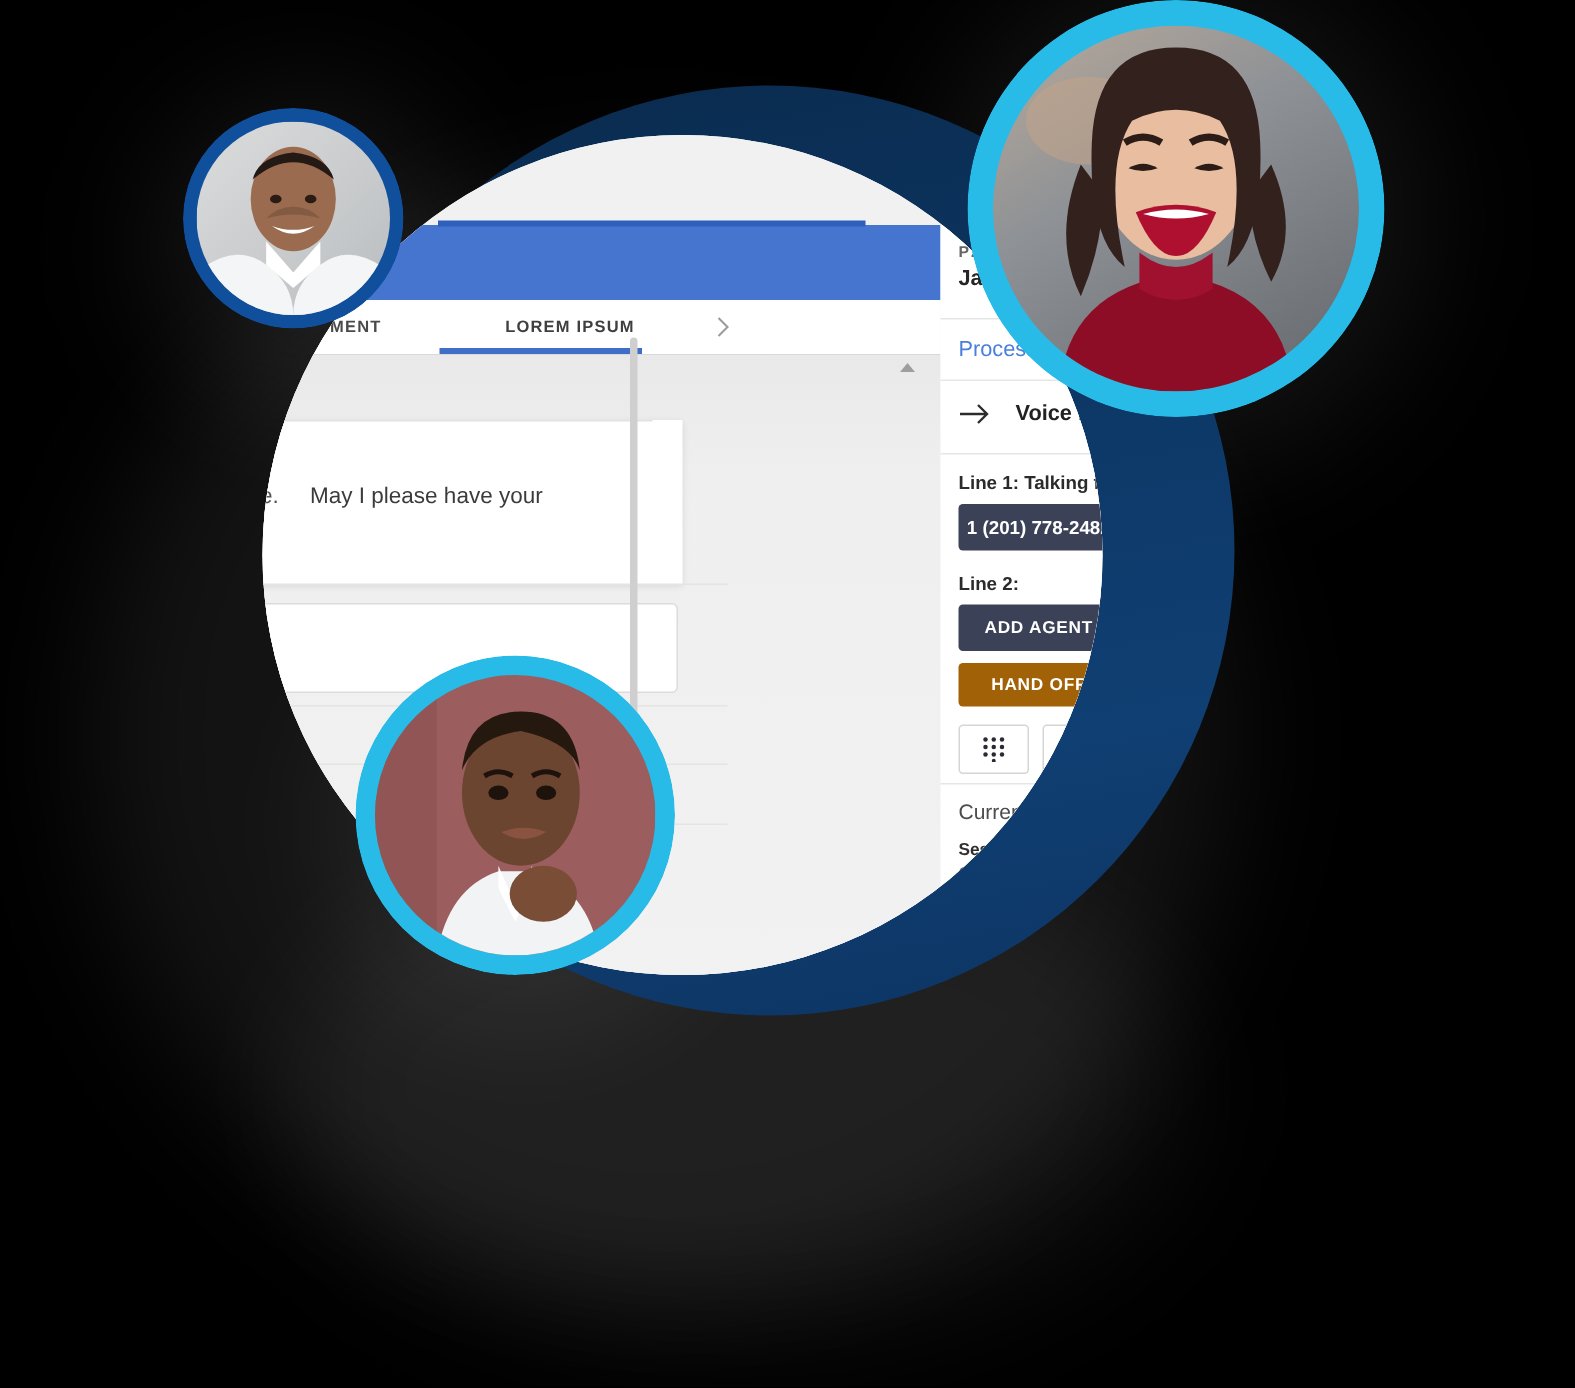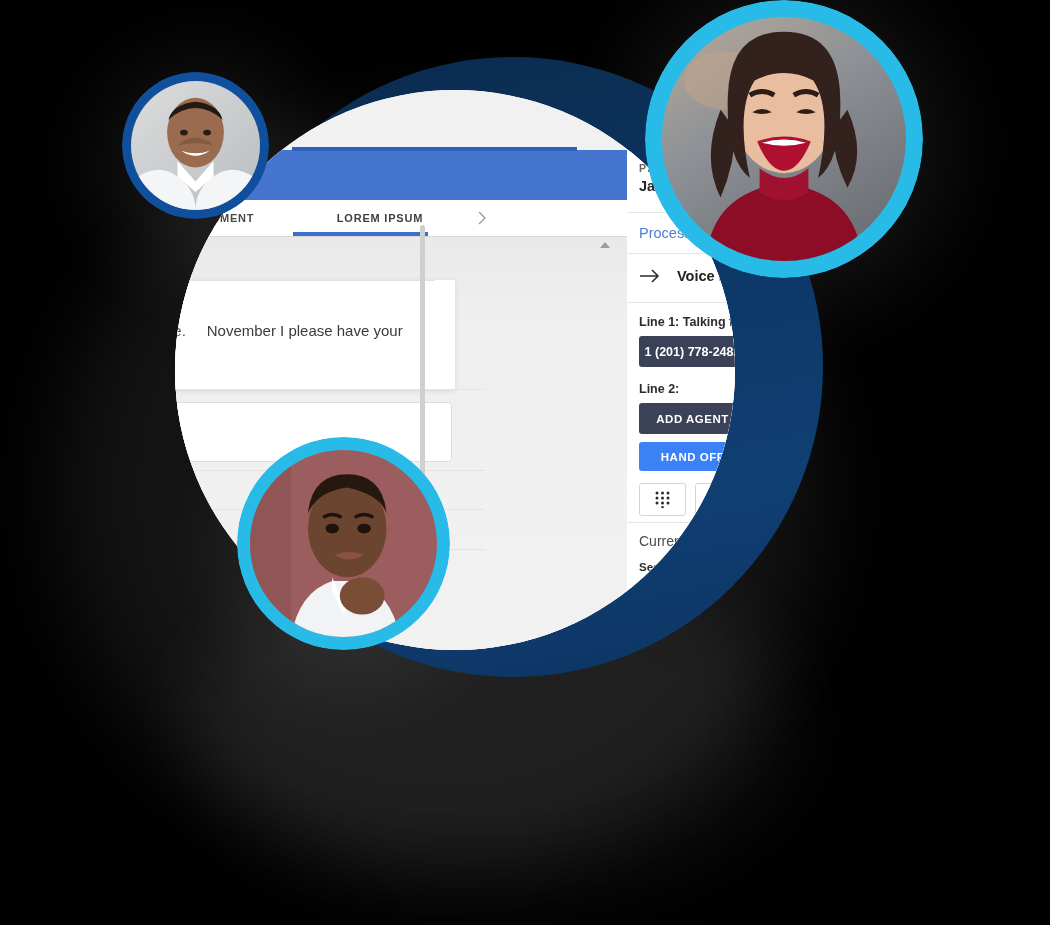--- a/index.html
+++ b/index.html
@@ -58,21 +58,21 @@
   .voice-row{display:flex;align-items:center;gap:16px;}
   .arrow-ico{width:22px;height:16px;color:#2c2c2c;}
   .voice-label{font-size:14.5px;font-weight:700;color:#222;}
   .line-label{font-size:12.5px;font-weight:700;color:#2b2b2b;}
 
   .btnrow{display:flex;gap:9px;}
   .btn{border:none;border-radius:3px;font-family:inherit;font-size:11.5px;font-weight:700;
     letter-spacing:.5px;color:#fff;display:flex;align-items:center;justify-content:center;
     cursor:pointer;padding:0;}
   .btn-dark{background:#3b4257;}
-  .btn-grey{background:#3b82f6;}
+  .btn-grey{background:#a16207;}
   .btn-num{width:107px;height:31px;font-size:12.5px;letter-spacing:0;}
   .btn-add{width:107px;height:31px;}
   .btn-wide{width:107px;height:29px;}
   .icobtn{width:45px;height:31px;background:#fff;border:1px solid #d5d5d5;border-radius:3px;
     display:flex;align-items:center;justify-content:center;cursor:pointer;}
 
   .scrollbar{position:absolute;left:697px;top:195px;width:5px;height:290px;background:#cfcfcf;border-radius:3px;}
 
   .csd-title{font-size:14px;color:#4c4c4c;}
   .csd-table{border-collapse:collapse;}
@@ -127,21 +127,21 @@
       <div class="tab-underline"></div>
 
       <div class="pane-body">
         <div class="scroll-arrow"></div>
 
         <div class="white-card">
           <div class="row-sep" style="top:0px;"></div>
           <div class="card-line">
             <span class="pre">oe.</span>
             &nbsp;&nbsp;&nbsp;
-            <span>November I please have your</span>
+            <span>May I please have your</span>
           </div>
         </div>
 
         <div class="row-sep2" style="top:152px;"></div>
         <div class="input-box"></div>
         <div class="row-sep2" style="top:233px;"></div>
         <div class="row-sep2" style="top:272px;"></div>
         <div class="row-sep2" style="top:312px;"></div>
       </div>
 

